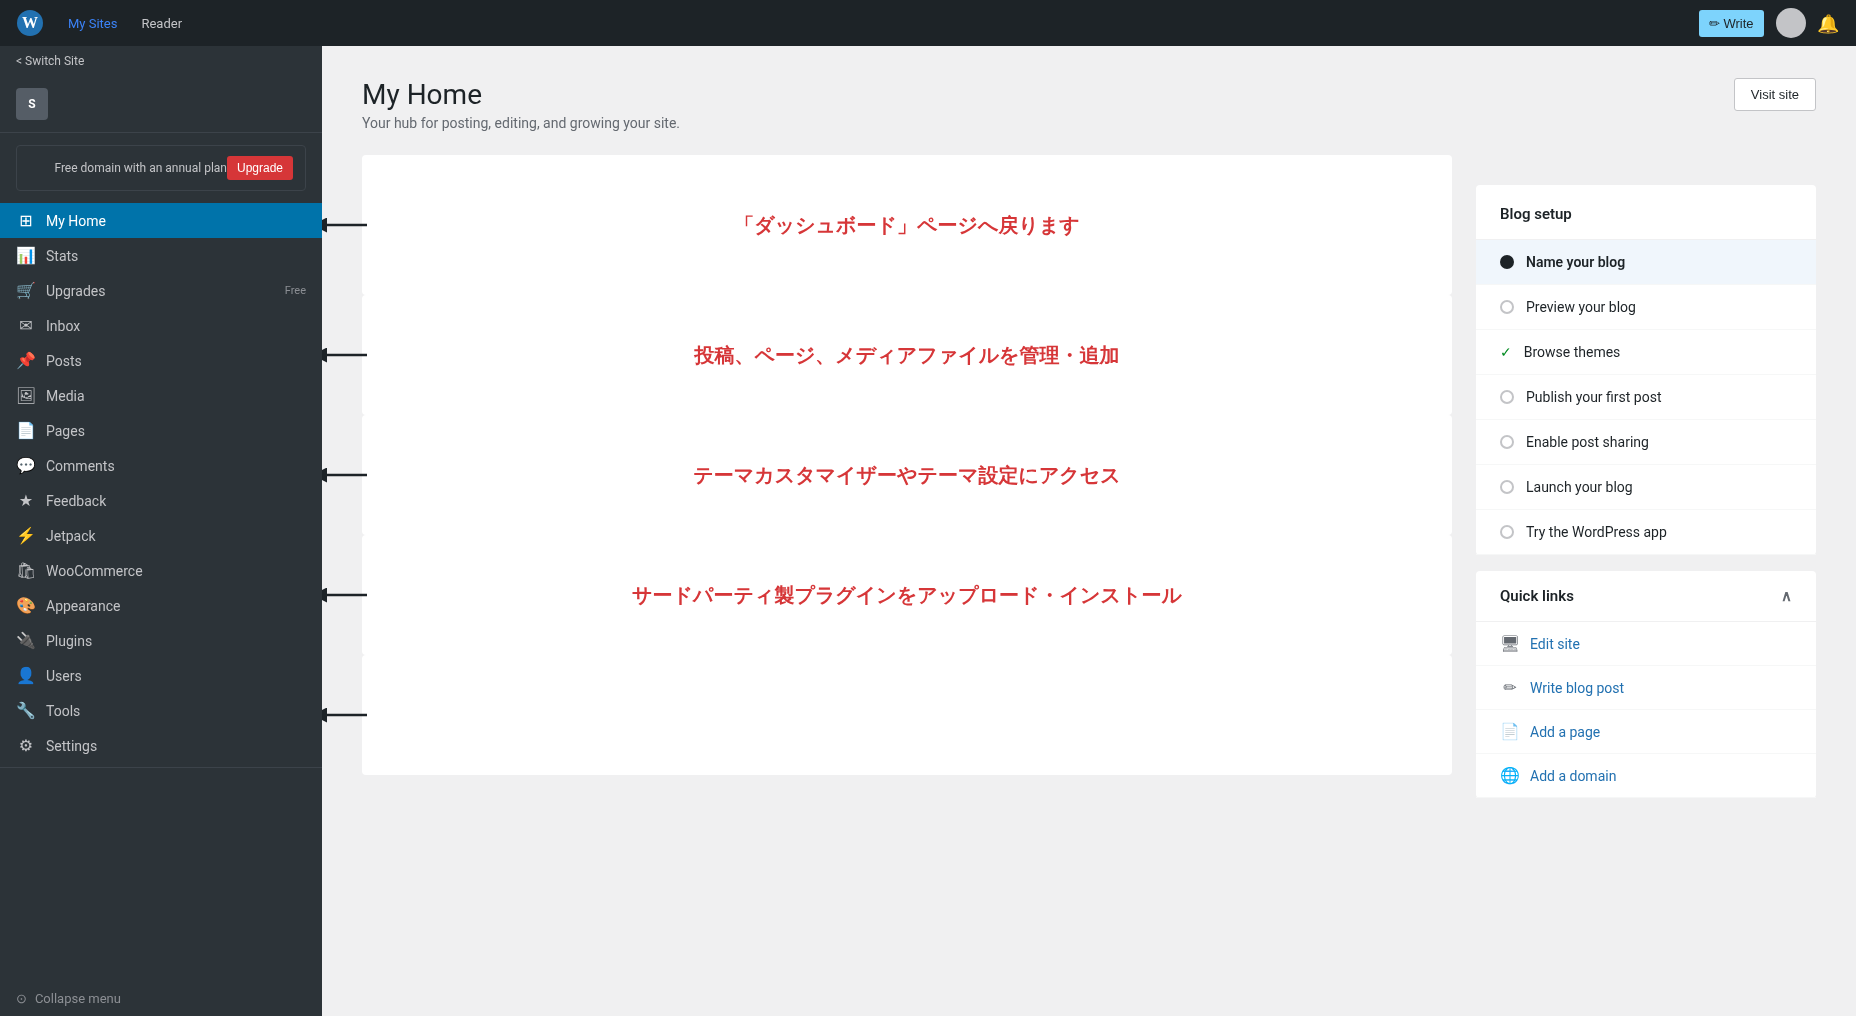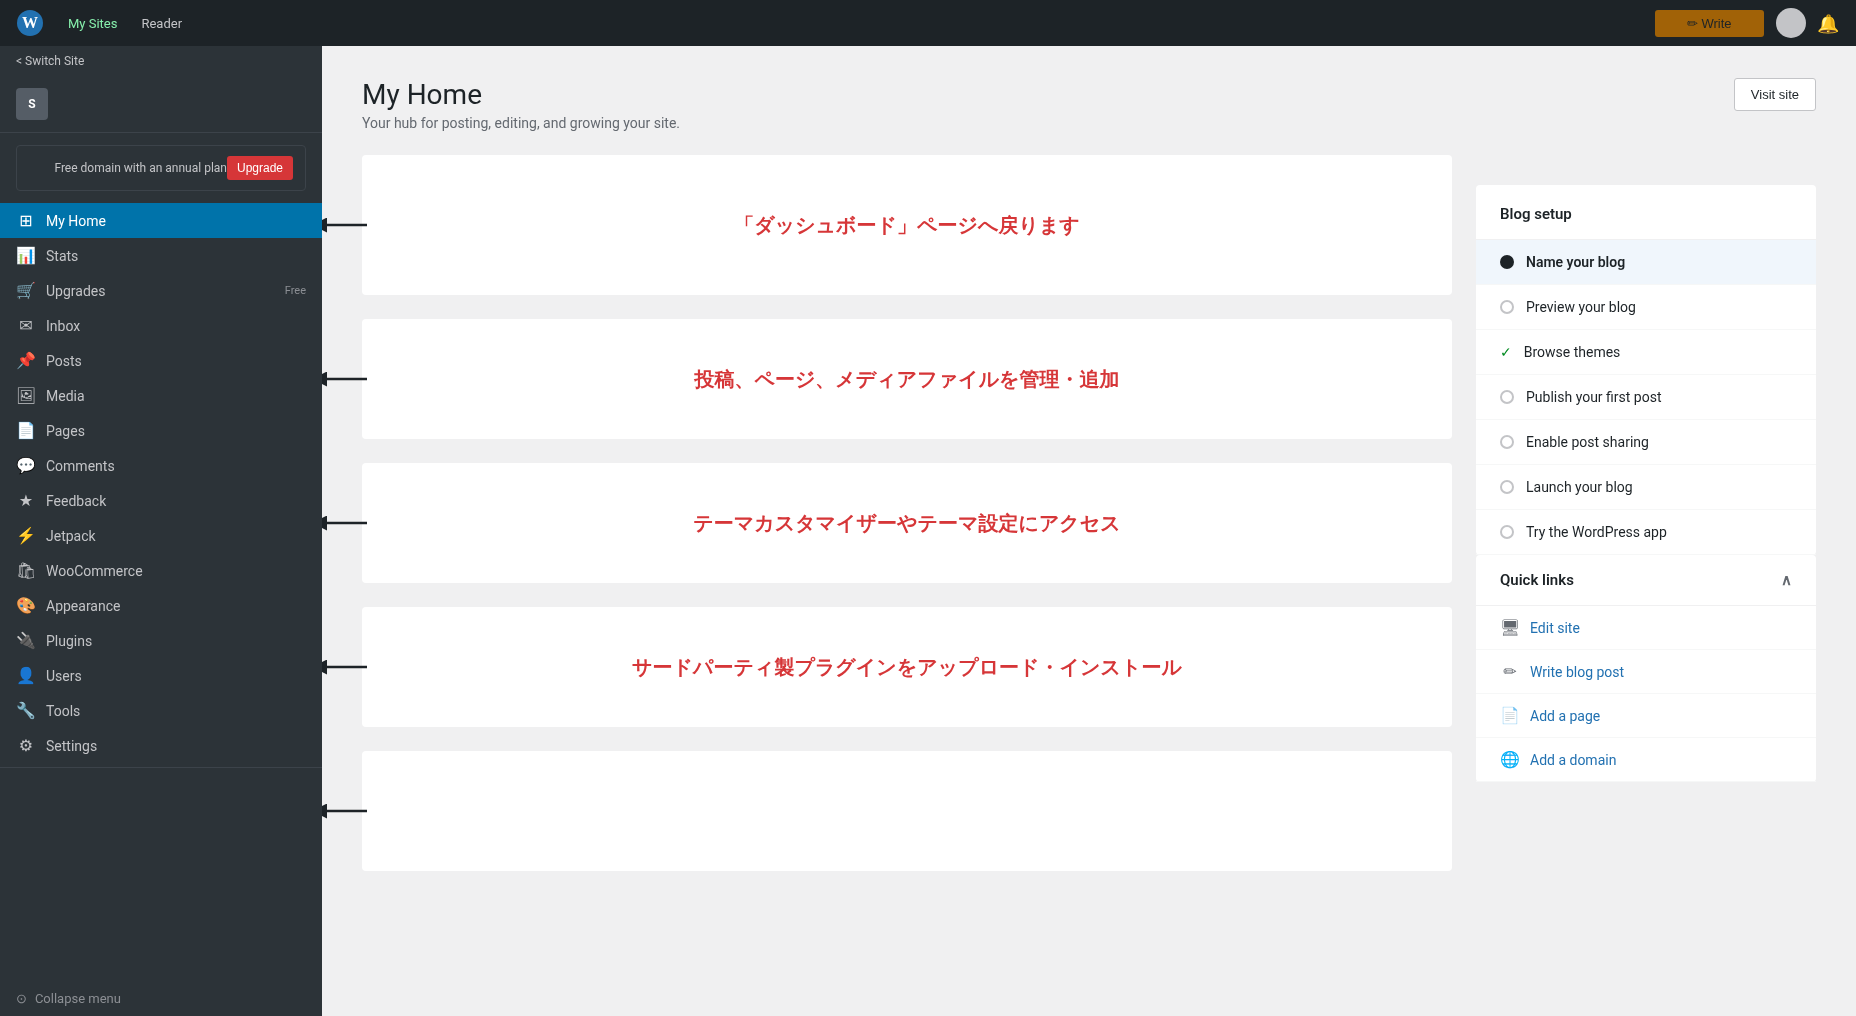--- a/index.html
+++ b/index.html
@@ -17,27 +17,27 @@
       z-index: 100;
     }
     #topbar .left { display: flex; align-items: center; gap: 24px; }
     .topbar-link {
       color: #c3c4c7;
       font-size: 13px;
       text-decoration: none;
       cursor: pointer;
       display: flex; align-items: center; gap: 6px;
     }
-    .topbar-link.active { color: #86efac; }
+    .topbar-link.active { color: #3b82f6; }
     #topbar .right { display: flex; align-items: center; gap: 12px; }
     .write-btn {
-      background: #a16207;
+      background: #7dd3fc;
       color: #1d2327;
       border: none;
-      padding: 6px 32px;
+      padding: 6px 10px;
       border-radius: 3px;
       font-size: 13px;
       font-weight: 500;
       cursor: pointer;
       display: flex; align-items: center; gap: 6px;
     }
     .avatar-circle {
       width: 30px; height: 30px;
       background: #c3c4c7;
       border-radius: 50%;
@@ -201,20 +201,21 @@
     }
     .setup-dot.filled { background: #1d2327; border-color: #1d2327; }
     .setup-check { color: #008a20; font-size: 14px; flex-shrink: 0; }
     .setup-label { font-size: 14px; color: #1d2327; }
     .setup-item.active-item .setup-label { font-weight: 600; }
 
     .quick-links-panel {
       background: #fff;
       border-radius: 4px;
       padding: 0;
+      margin-top: 16px;
     }
     .quick-links-header {
       padding: 16px 24px;
       font-size: 15px;
       font-weight: 600;
       color: #1d2327;
       display: flex;
       align-items: center;
       justify-content: space-between;
       border-bottom: 1px solid #f0f0f1;
@@ -226,21 +227,21 @@
       gap: 10px;
       cursor: pointer;
       border-bottom: 1px solid #f6f7f7;
     }
     .quick-link-icon { font-size: 16px; color: #646970; width: 20px; text-align: center; }
     .quick-link-label { font-size: 14px; color: #2271b1; }
     .annotation-block {
       background: #fff;
       border-radius: 4px;
       padding: 20px 24px;
-      margin-bottom: 24px;
+      margin-bottom: 0;
       min-height: 120px;
       position: relative;
     }
 
     
     .jp-annotation {
       color: #d63638;
       font-size: 20px;
       font-weight: bold;
       line-height: 1.4;

